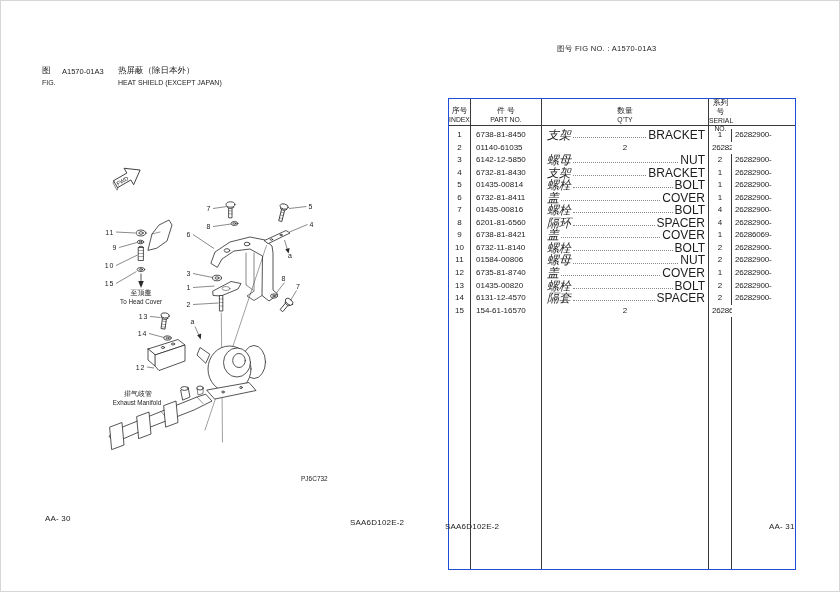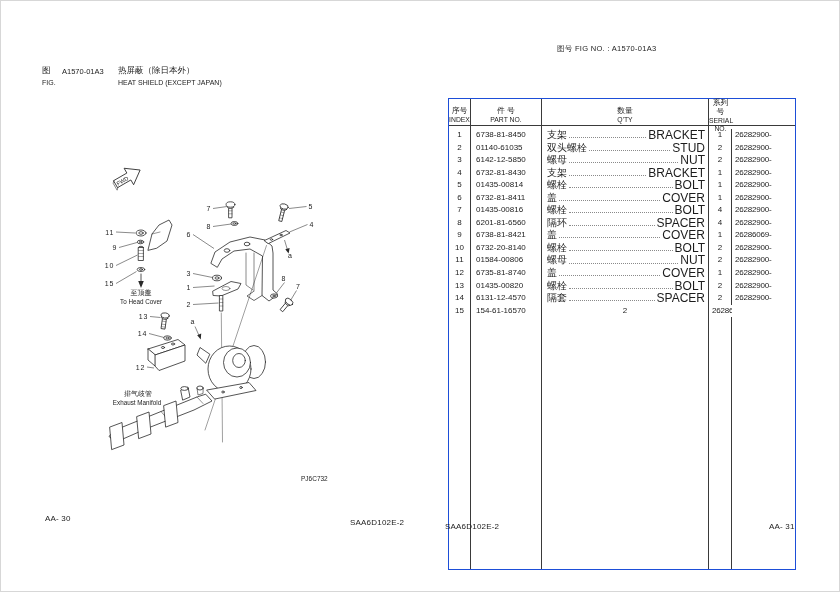--- a/index.html
+++ b/index.html
@@ -21,21 +21,21 @@
   .thead{border-bottom:1px solid #3a3a3a;height:26px;}
   .th{text-align:center;display:flex;flex-direction:column;justify-content:center;line-height:1.15;}
   .th .cn{font-size:7.8px;} .th .en{font-size:6.8px;}
   .bcol{border-right:1px solid #3a3a3a;}
   .tbody{padding-top:3px;}
   .tr{height:12.55px;}
   .td{font-size:8px;line-height:12.55px;overflow:hidden;white-space:nowrap;}
   .c-index{text-align:center;}
   .c-part{padding-left:5px;}
   .c-desc{display:flex;align-items:flex-end;padding:0 3px 0 5px;}
-  .c-desc .cn{font-size:10px;line-height:12.55px;}
+  .c-desc .cn{font-size:12px;line-height:12.55px;font-style:italic;}
   .c-desc .en{font-size:12px;line-height:12.55px;}
   .c-desc .dots{flex:1;border-bottom:1px dotted #8a8a8a;margin:0 2px 3.5px 2px;min-width:4px;}
   .c-qty{text-align:center;}
   .c-serial{padding-left:3px;letter-spacing:-0.2px;}
   .tfill{flex:1;}
   .tfill .fc{height:100%;}
 
   
   svg.diagram{position:absolute;left:95px;top:150px;}
   svg text{font-family:"Liberation Sans",sans-serif;fill:#1c1c1c;}
@@ -282,25 +282,20 @@
       <span class="dots"></span>
       <span class="en">BRACKET</span>
     </div>
     <div class="td c-qty bcol">1</div>
     <div class="td c-serial">26282900-</div>
   </div>
 
   <div class="grid tr">
     <div class="td c-index bcol">2</div>
     <div class="td c-part bcol">01140-61035</div>
-    <div class="td c-desc bcol">
-      <span class="cn">双头螺栓</span>
-      <span class="dots"></span>
-      <span class="en">STUD</span>
-    </div>
     <div class="td c-qty bcol">2</div>
     <div class="td c-serial">26282900-</div>
   </div>
 
   <div class="grid tr">
     <div class="td c-index bcol">3</div>
     <div class="td c-part bcol">6142-12-5850</div>
     <div class="td c-desc bcol">
       <span class="cn">螺母</span>
       <span class="dots"></span>
@@ -377,21 +372,21 @@
       <span class="cn">盖</span>
       <span class="dots"></span>
       <span class="en">COVER</span>
     </div>
     <div class="td c-qty bcol">1</div>
     <div class="td c-serial">26286069-</div>
   </div>
 
   <div class="grid tr">
     <div class="td c-index bcol">10</div>
-    <div class="td c-part bcol">6732-20-8140</div>
+    <div class="td c-part bcol">6732-11-8140</div>
     <div class="td c-desc bcol">
       <span class="cn">螺栓</span>
       <span class="dots"></span>
       <span class="en">BOLT</span>
     </div>
     <div class="td c-qty bcol">2</div>
     <div class="td c-serial">26282900-</div>
   </div>
 
   <div class="grid tr">

